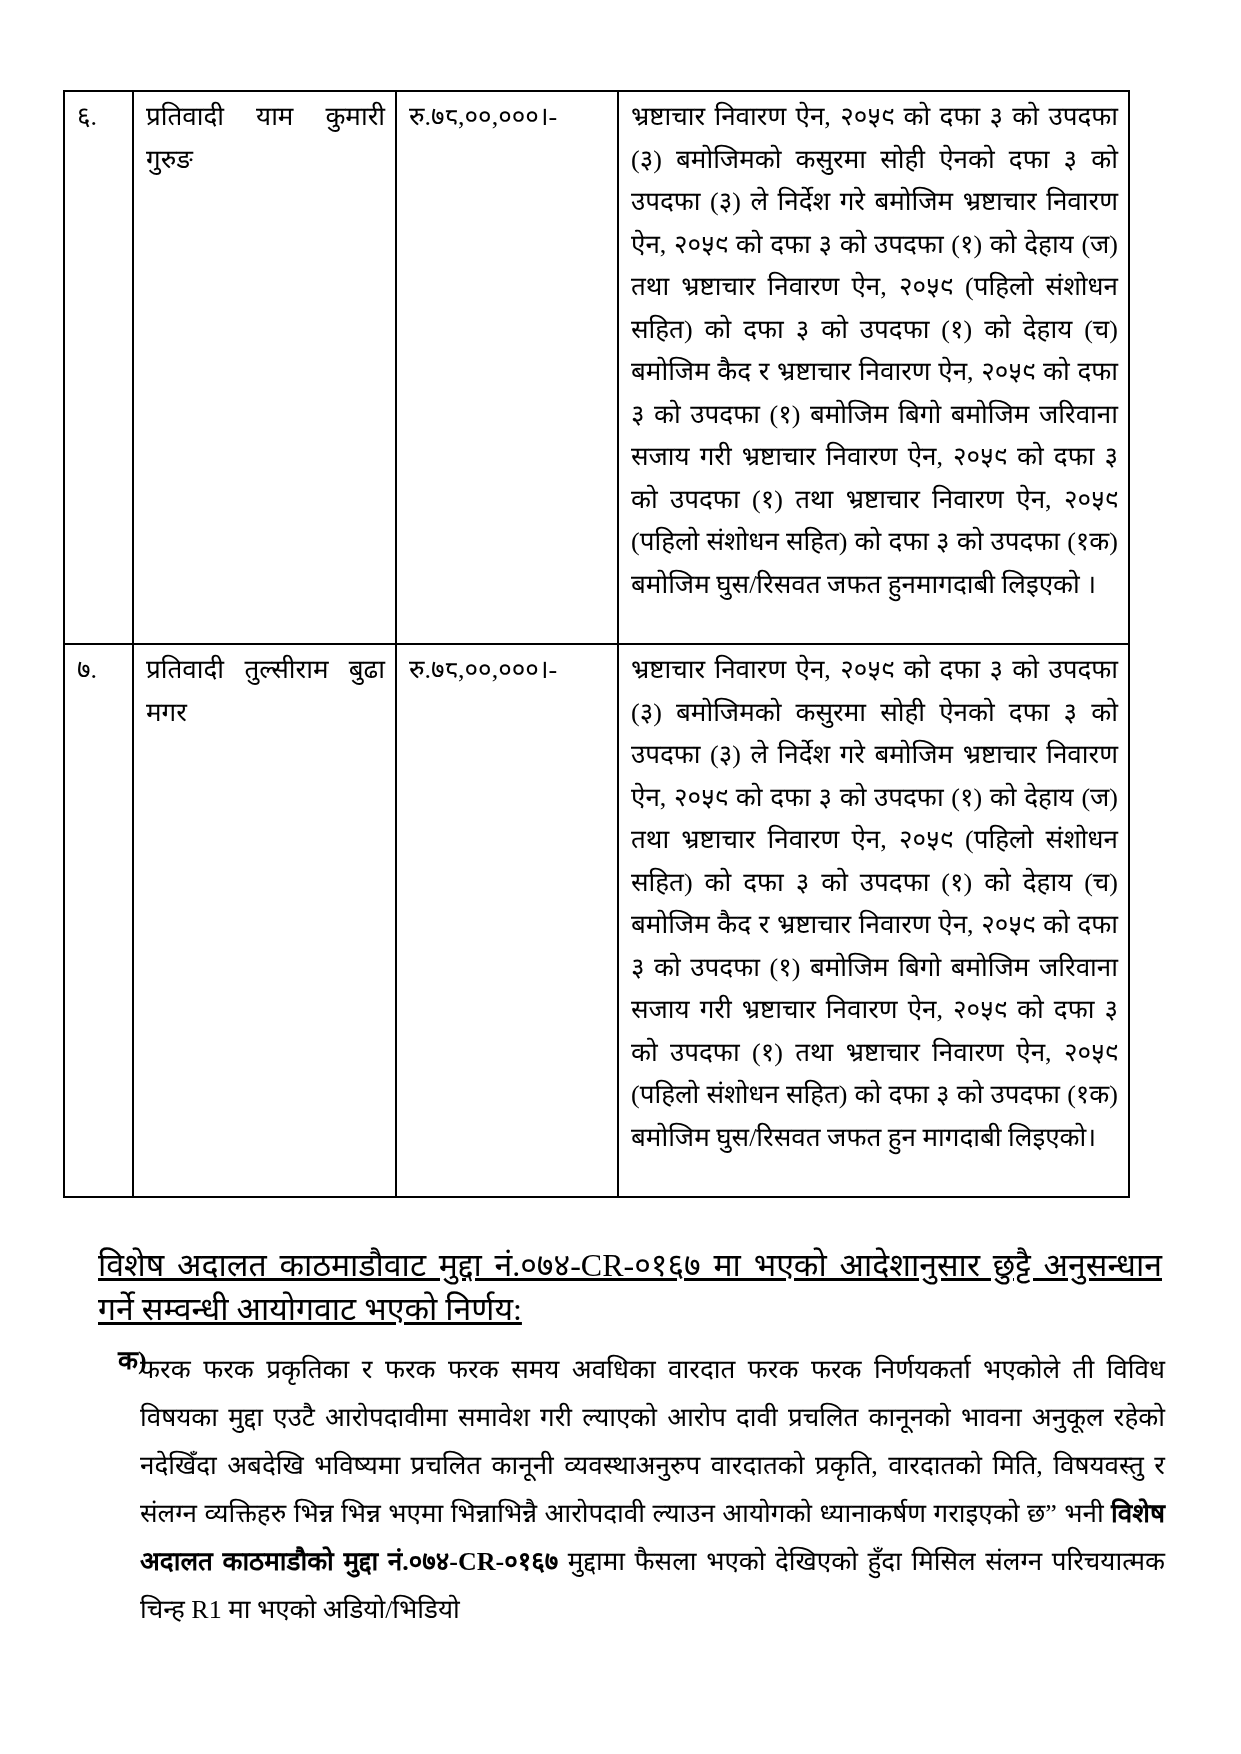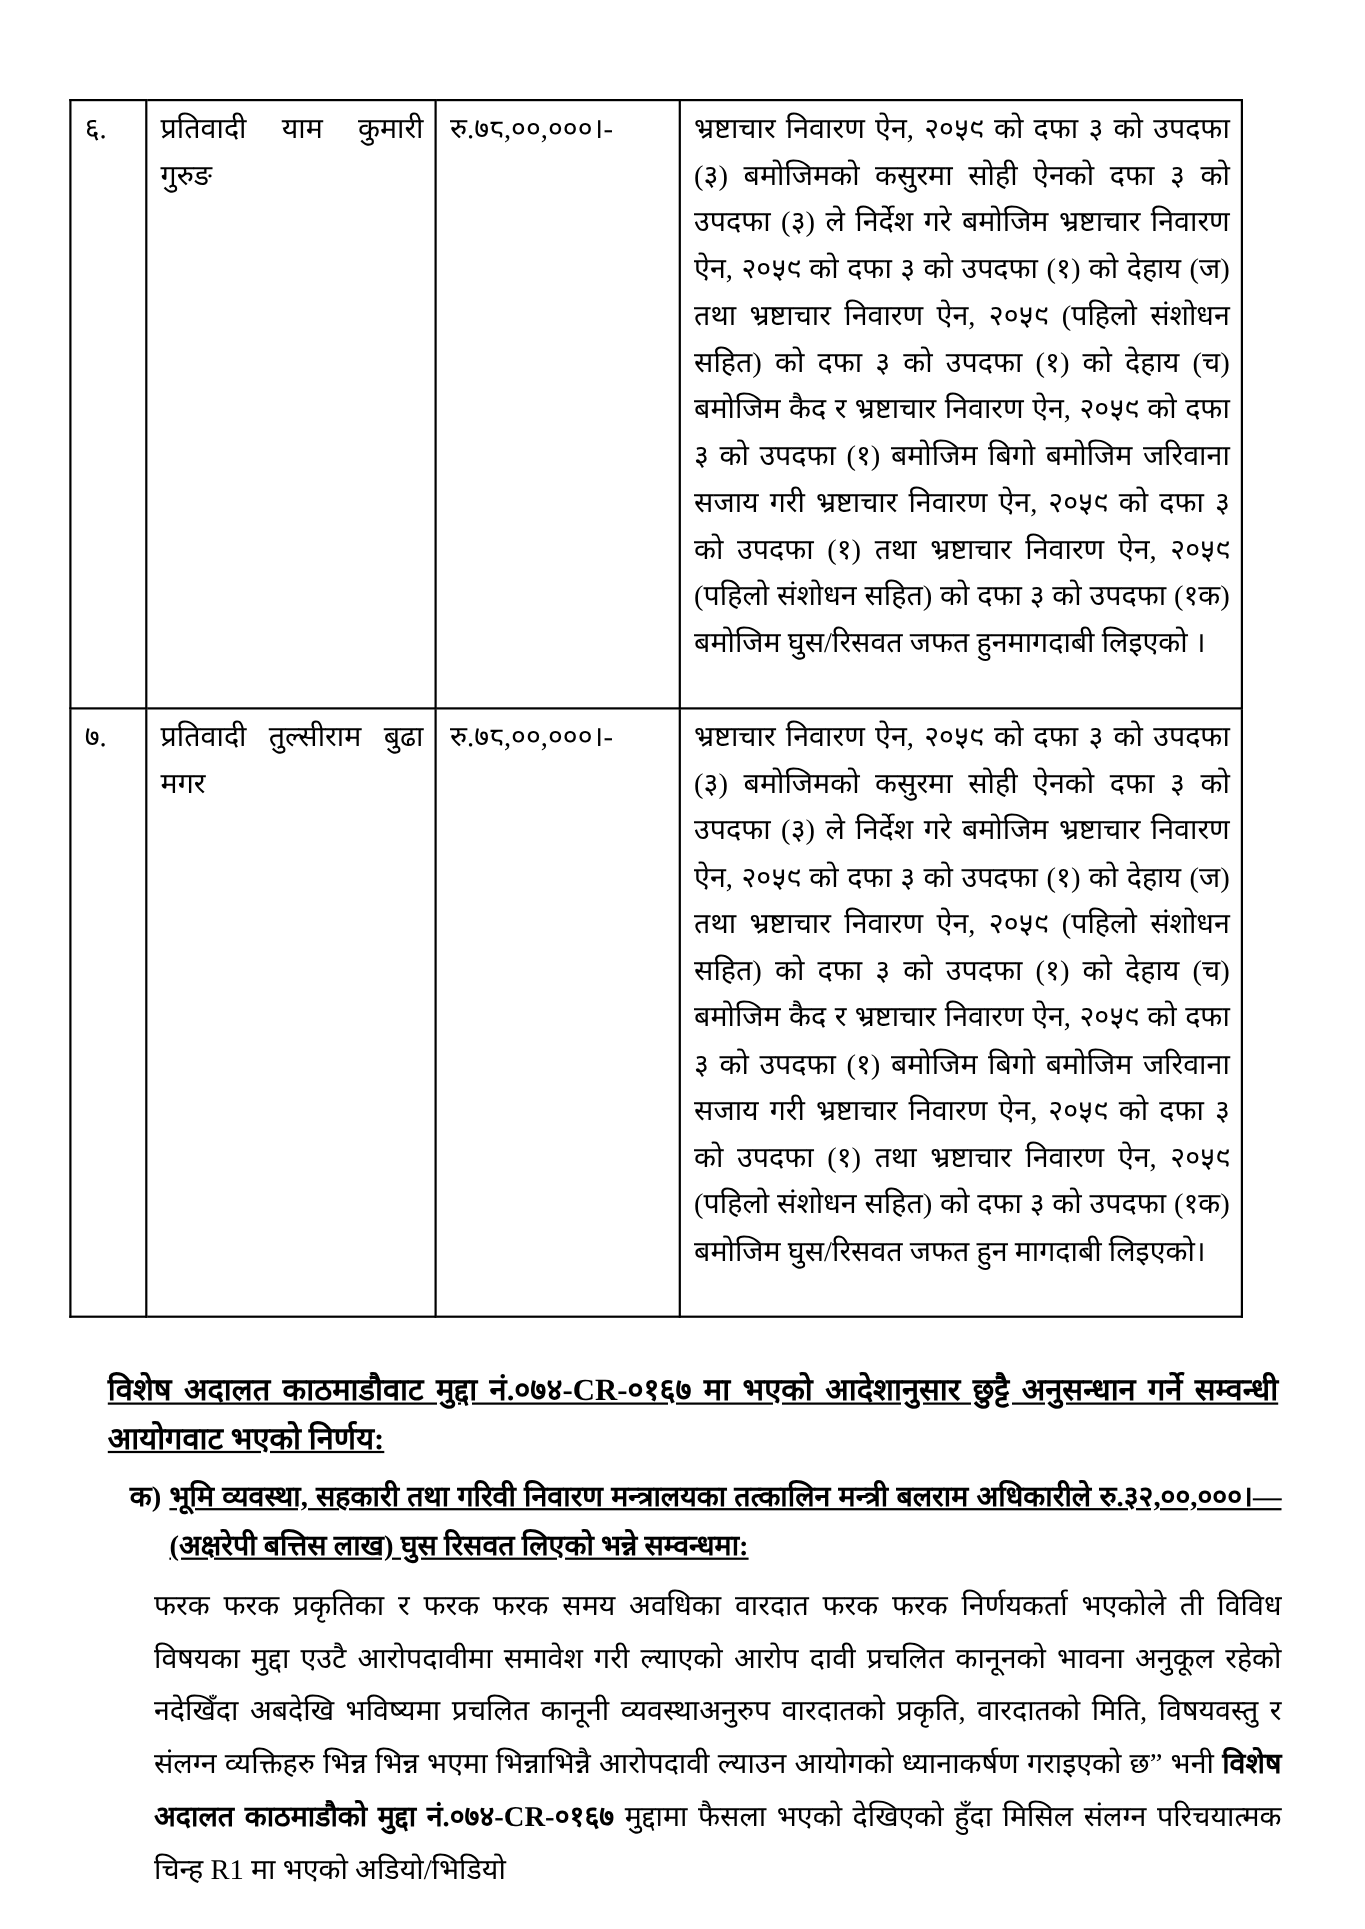--- a/index.html
+++ b/index.html
@@ -35,23 +35,23 @@
   td.amount-cell { white-space: nowrap; padding-left: 8px; padding-right: 4px; }
   td.charge-cell { text-align: justify; }
   tr.charge-row { height: 553px; }
 
   
   .decision-heading {
     position: absolute;
     left: 98px;
     top: 1243px;
     width: 1064px;
-    font-size: 28px;
+    font-size: 32px;
     line-height: 44px;
-    font-weight: bold;
+    font-weight: normal;
     text-decoration: underline;
     text-align: justify;
   }
   .item-ka {
     position: absolute;
     left: 118px;
     top: 1338px;
     width: 1047px;
   }
   .item-ka-heading {
@@ -105,18 +105,18 @@
         <td class="amount-cell">रु.७८,००,०००।-</td>
         <td class="charge-cell">भ्रष्टाचार निवारण ऐन, २०५९ को दफा ३ को उपदफा (३) बमोजिमको कसुरमा सोही ऐनको दफा ३ को उपदफा (३) ले निर्देश गरे बमोजिम भ्रष्टाचार निवारण ऐन, २०५९ को दफा ३ को उपदफा (१) को देहाय (ज) तथा भ्रष्टाचार निवारण ऐन, २०५९ (पहिलो संशोधन सहित) को दफा ३ को उपदफा (१) को देहाय (च) बमोजिम कैद र भ्रष्टाचार निवारण ऐन, २०५९ को दफा ३ को उपदफा (१) बमोजिम बिगो बमोजिम जरिवाना सजाय गरी भ्रष्टाचार निवारण ऐन, २०५९ को दफा ३ को उपदफा (१) तथा भ्रष्टाचार निवारण ऐन, २०५९ (पहिलो संशोधन सहित) को दफा ३ को उपदफा (१क) बमोजिम घुस/रिसवत जफत हुन मागदाबी लिइएको।</td>
       </tr>
     </tbody>
   </table>
 
   <div class="decision-heading">विशेष अदालत काठमाडौवाट मुद्दा नं.०७४-CR-०१६७ मा भएको आदेशानुसार छुट्टै अनुसन्धान गर्ने सम्वन्धी आयोगवाट भएको निर्णय:</div>
 
   <div class="item-ka">
     <div class="item-ka-heading">
-      <span class="item-ka-marker">क)</span><span class="ul">भूमि व्यवस्था, सहकारी तथा गरिवी निवारण मन्त्रालयका तत्कालिन मन्त्री बलराम अधिकारीले रु.३२,००,०००।—(अक्षरेपी बत्तिस लाख) घुस रिसवत लिएको भन्ने सम्वन्धमा:</span>
+      <span class="item-ka-marker">क)</span>
     </div>
     <div class="item-ka-body"><span>फरक फरक प्रकृतिका र फरक फरक समय अवधिका वारदात फरक फरक निर्णयकर्ता भएकोले ती विविध विषयका मुद्दा एउटै आरोपदावीमा समावेश गरी ल्याएको आरोप दावी प्रचलित कानूनको भावना अनुकूल रहेको नदेखिँदा अबदेखि भविष्यमा प्रचलित कानूनी व्यवस्थाअनुरुप वारदातको प्रकृति, वारदातको मिति, विषयवस्तु र संलग्न व्यक्तिहरु भिन्न भिन्न भएमा भिन्नाभिन्नै आरोपदावी ल्याउन आयोगको ध्यानाकर्षण गराइएको छ” भनी </span><span class="bold">विशेष अदालत काठमाडौको मुद्दा नं.०७४-CR-०१६७</span><span> मुद्दामा फैसला भएको देखिएको हुँदा मिसिल संलग्न परिचयात्मक चिन्ह R1 मा भएको अडियो/भिडियो</span></div>
   </div>
 
 </div>
 
 </body></html>

